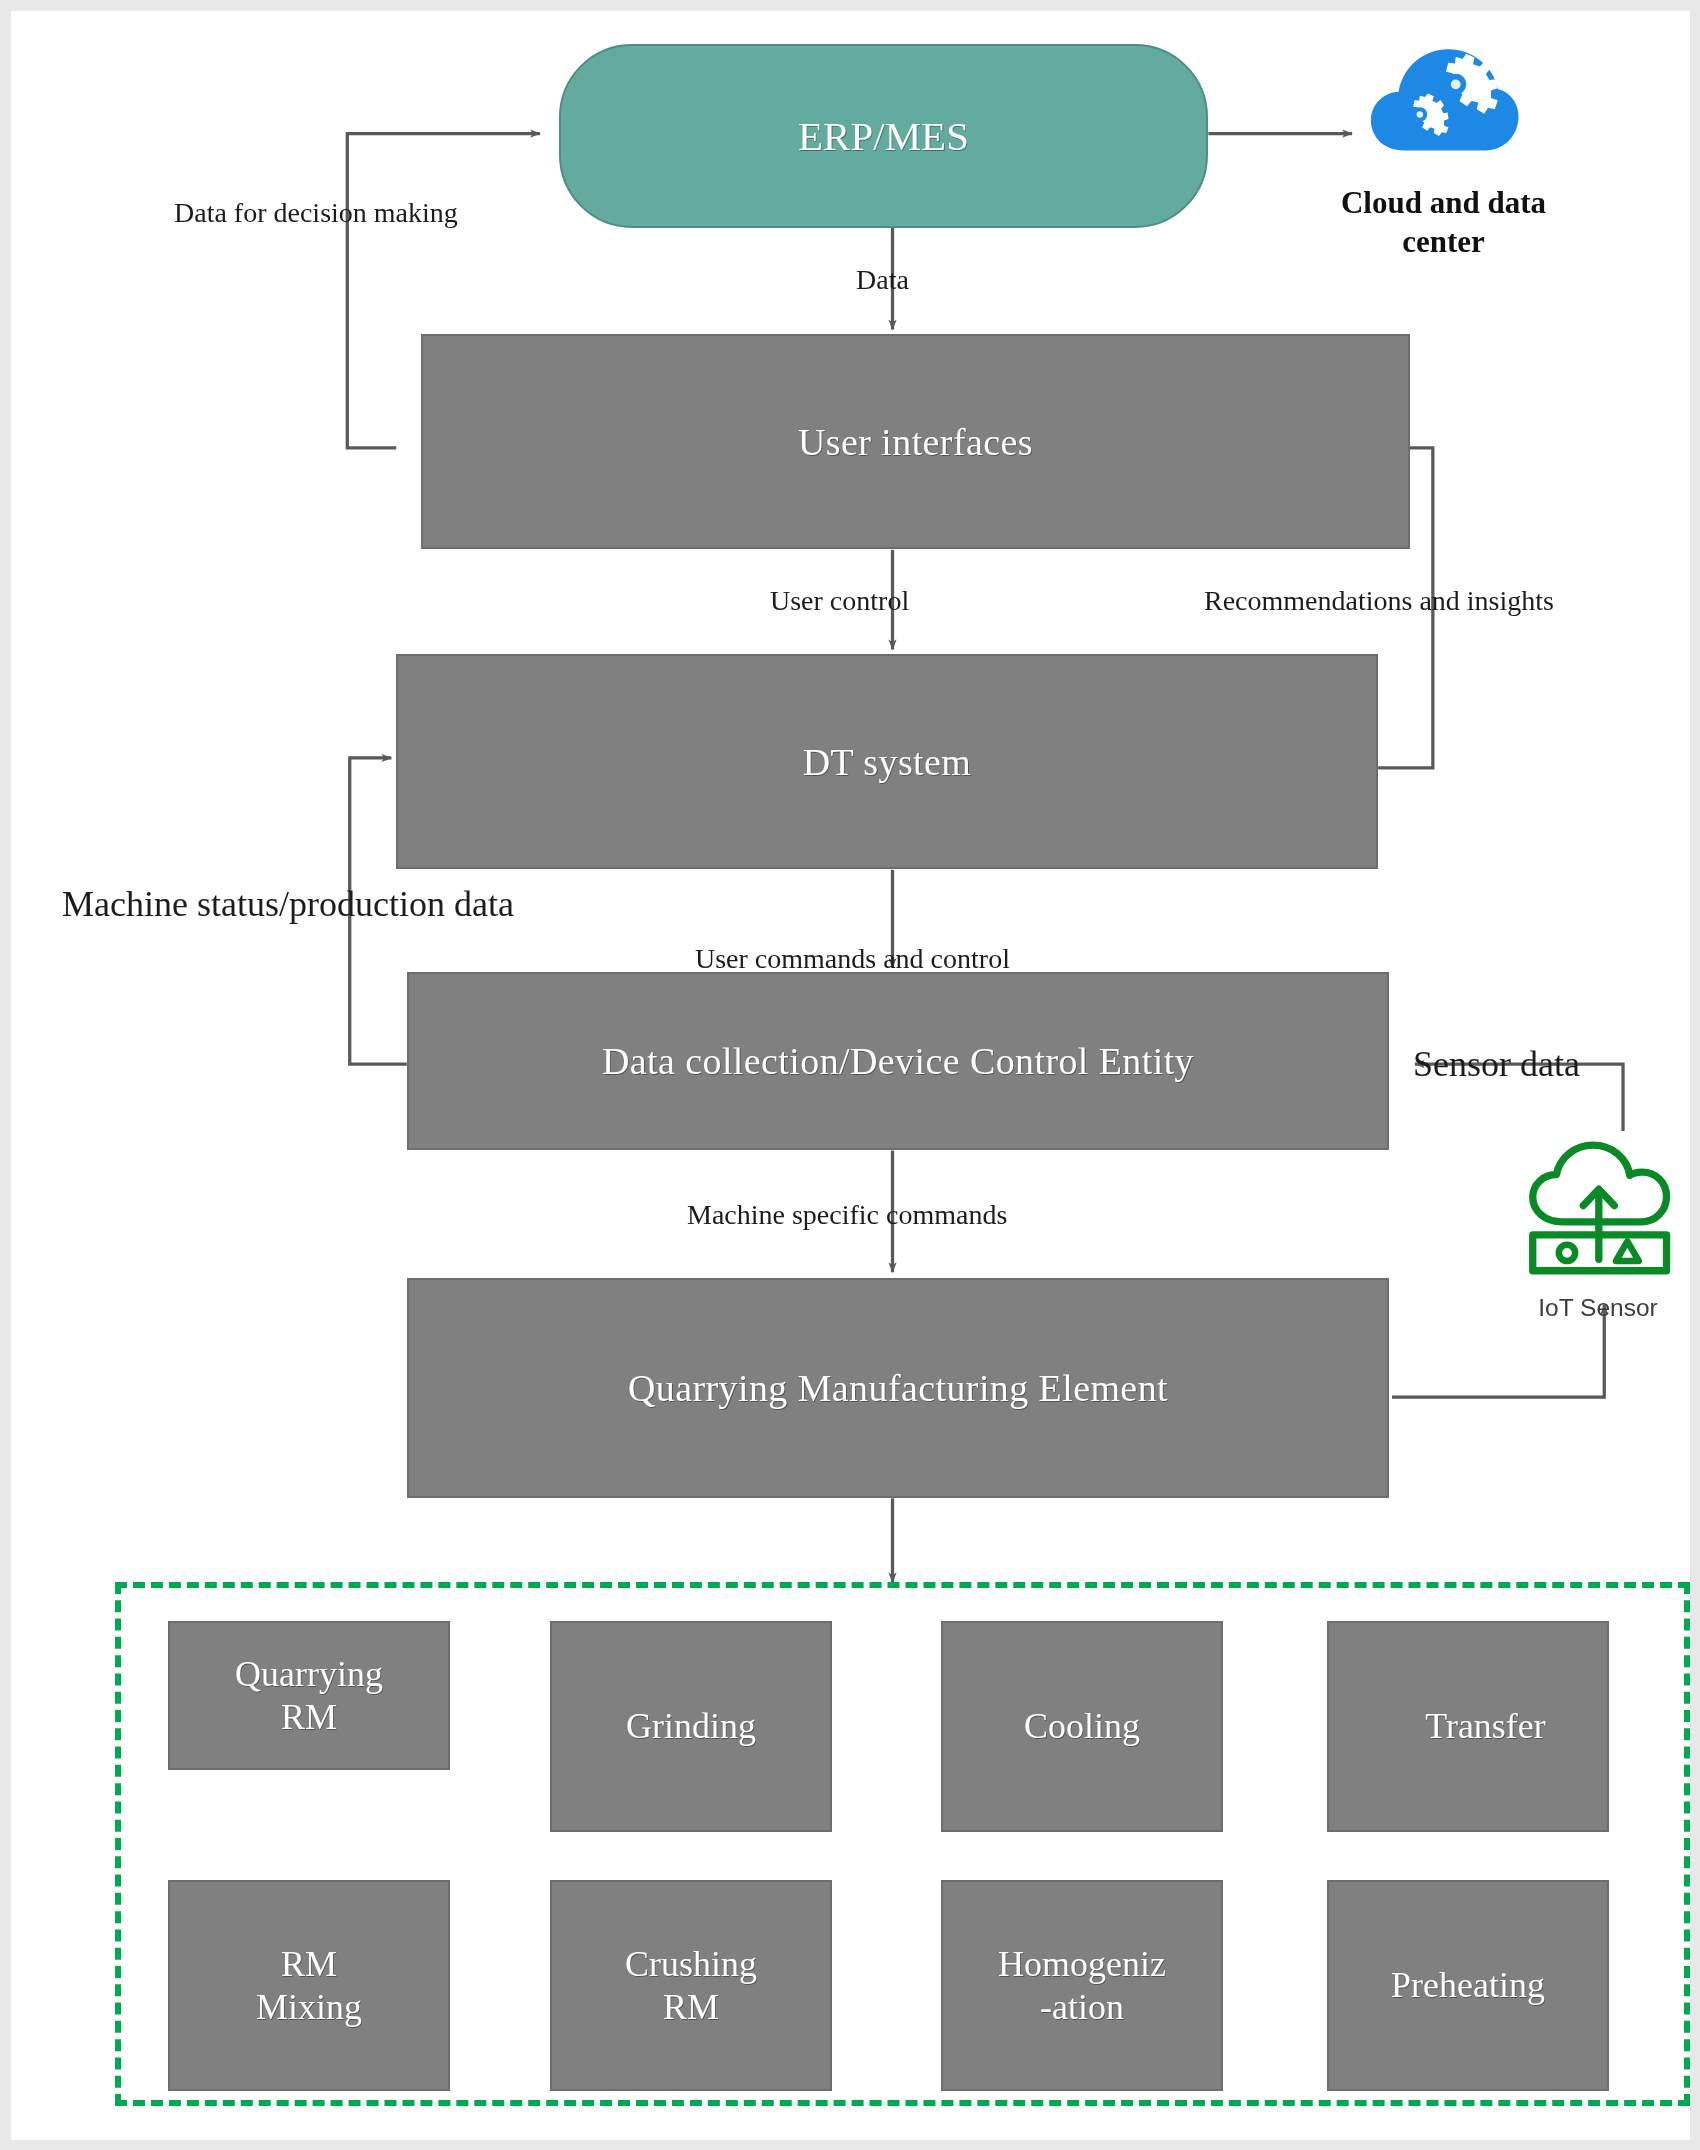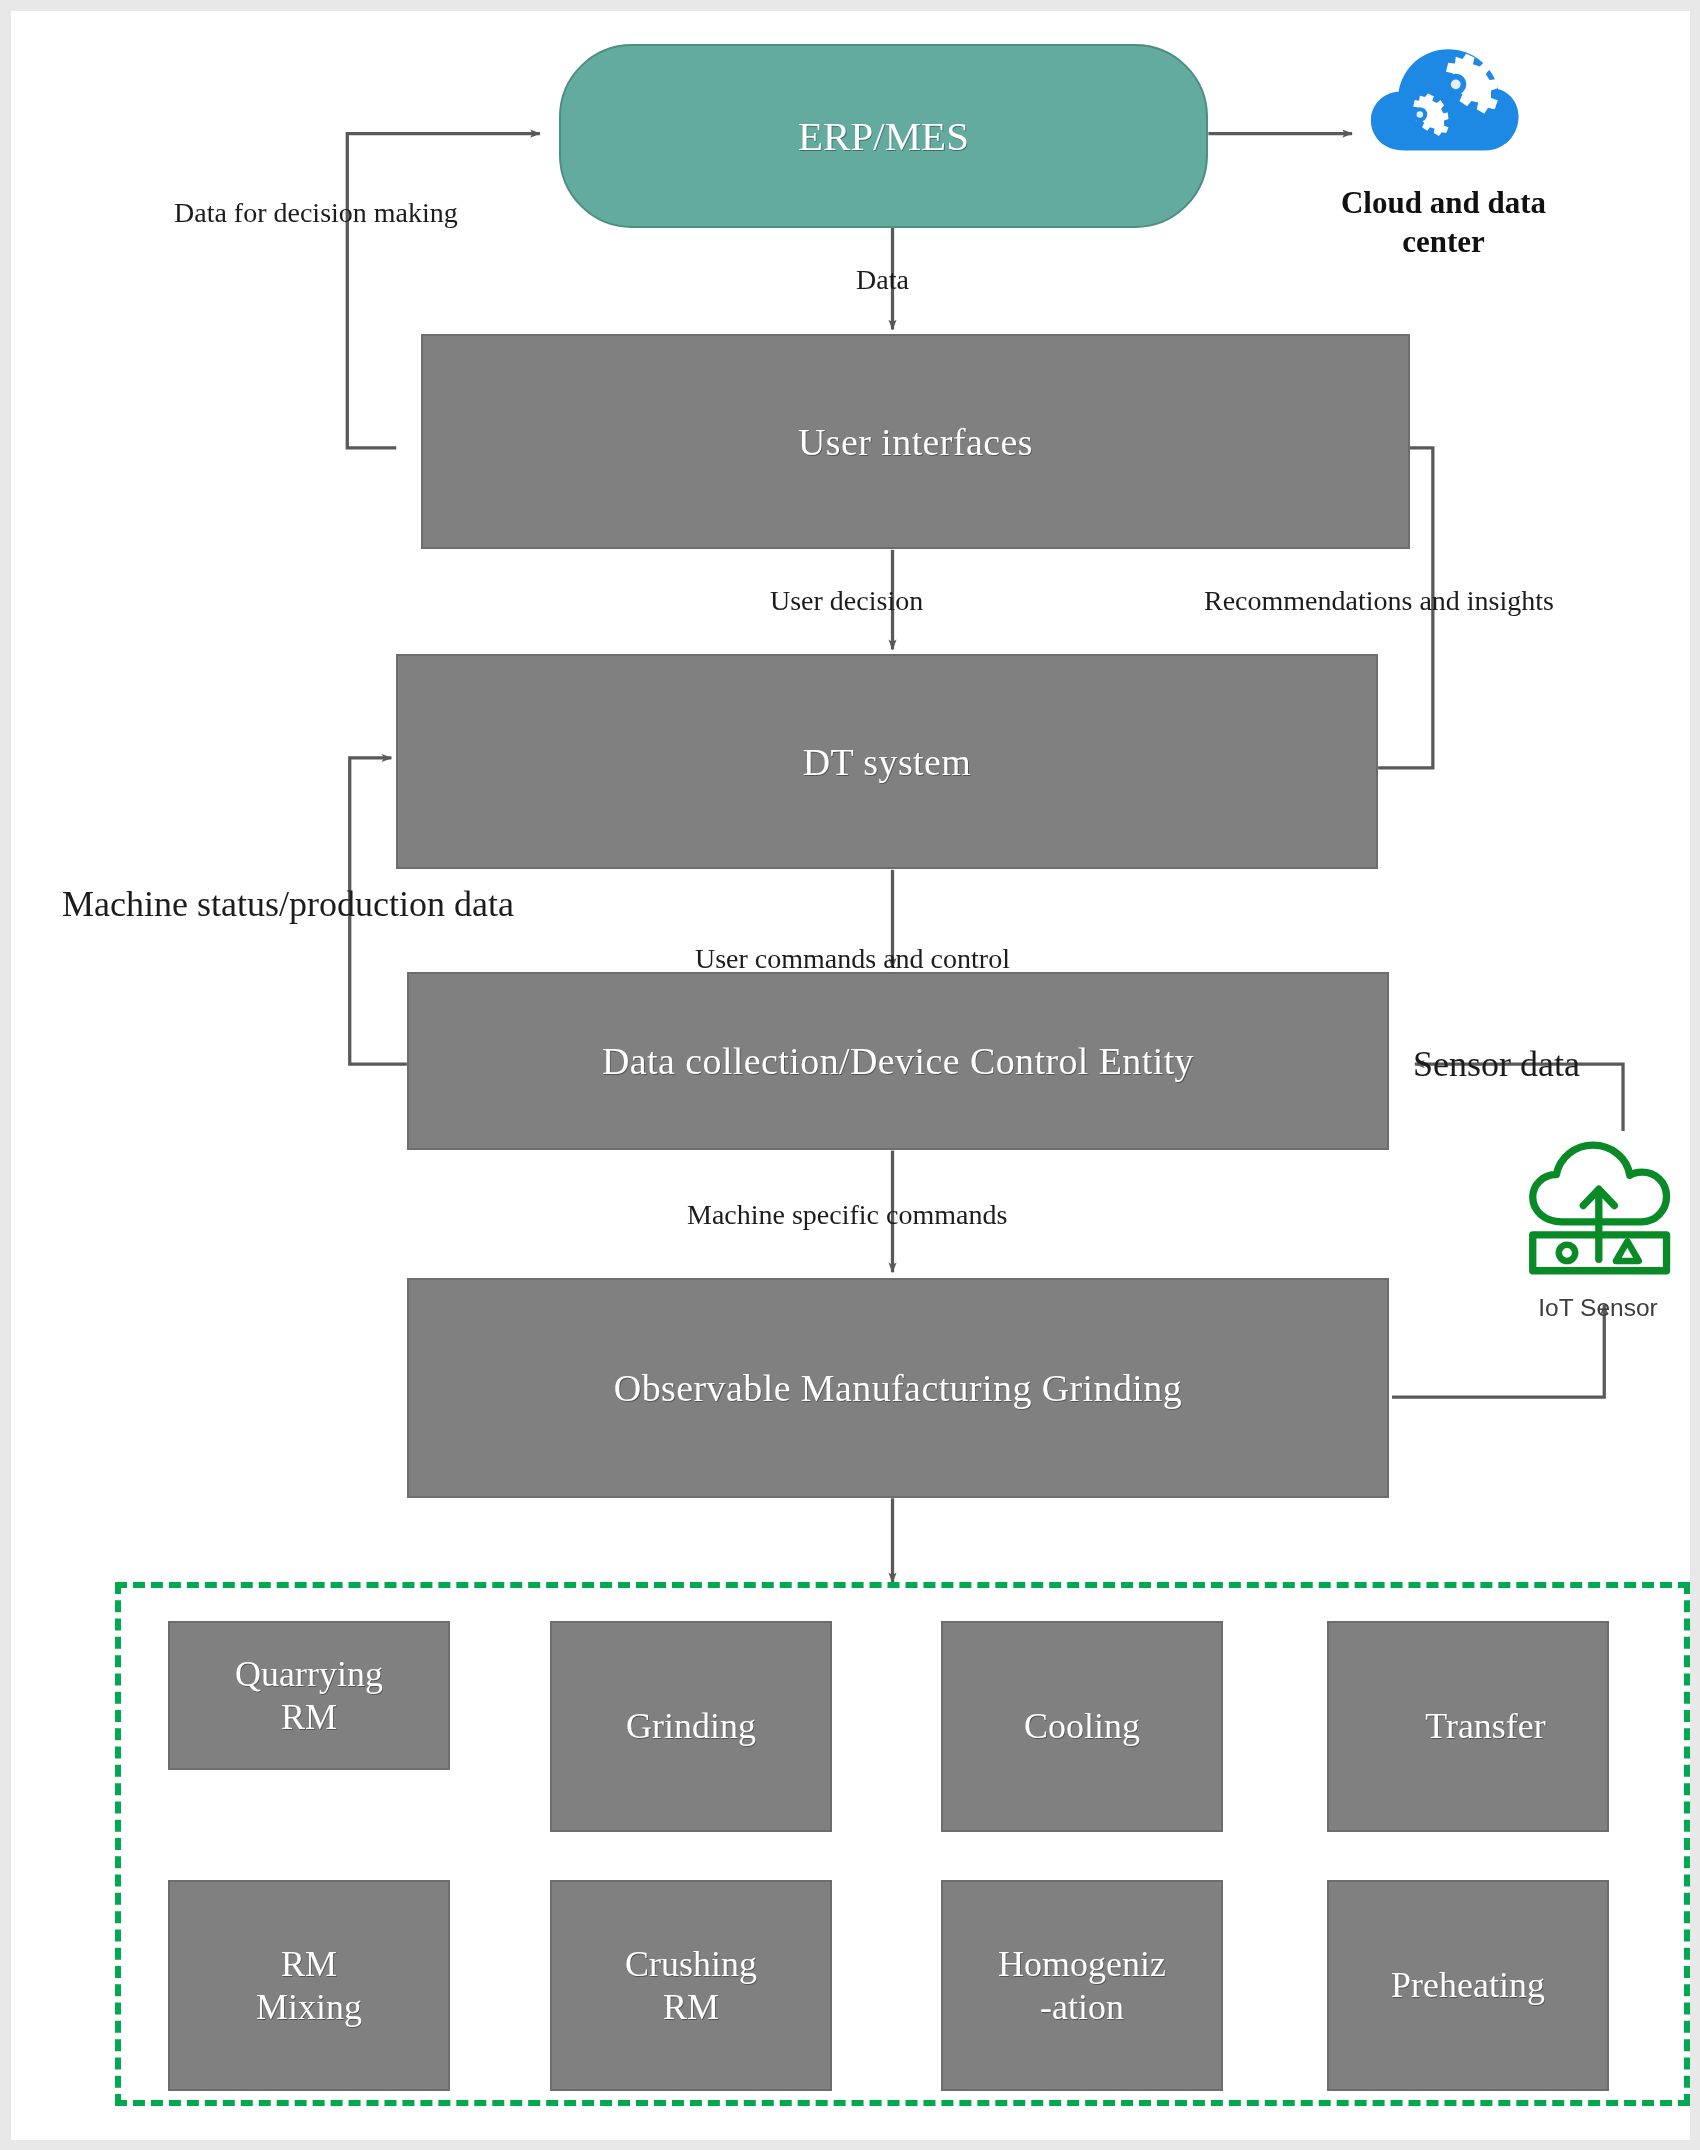--- a/index.html
+++ b/index.html
@@ -118,28 +118,28 @@
 
   <div class="node grey-box" style="left:385px;top:643px;width:982px;height:215px;">
     <span>DT system</span>
   </div>
 
   <div class="node grey-box" style="left:396px;top:961px;width:982px;height:178px;">
     <span>Data collection/Device Control Entity</span>
   </div>
 
   <div class="node grey-box" style="left:396px;top:1267px;width:982px;height:220px;">
-    <span>Observable Manufacturing Grinding</span>
+    <span>Quarrying Manufacturing Element</span>
   </div>
 
   <div class="edge-label" style="left:163px;top:186px;">Data for decision making</div>
 
   <div class="edge-label" style="left:845px;top:253px;">Data</div>
 
-  <div class="edge-label" style="left:759px;top:574px;">User decision</div>
+  <div class="edge-label" style="left:759px;top:574px;">User control</div>
 
   <div class="edge-label" style="left:1193px;top:574px;">Recommendations and insights</div>
 
   <div class="edge-label big" style="left:51px;top:872px;">Machine status/production data</div>
 
   <div class="edge-label" style="left:684px;top:932px;">User commands and control</div>
 
   <div class="edge-label" style="left:676px;top:1188px;">Machine specific commands</div>
 
   <div class="edge-label big" style="left:1402px;top:1032px;">Sensor data</div>

